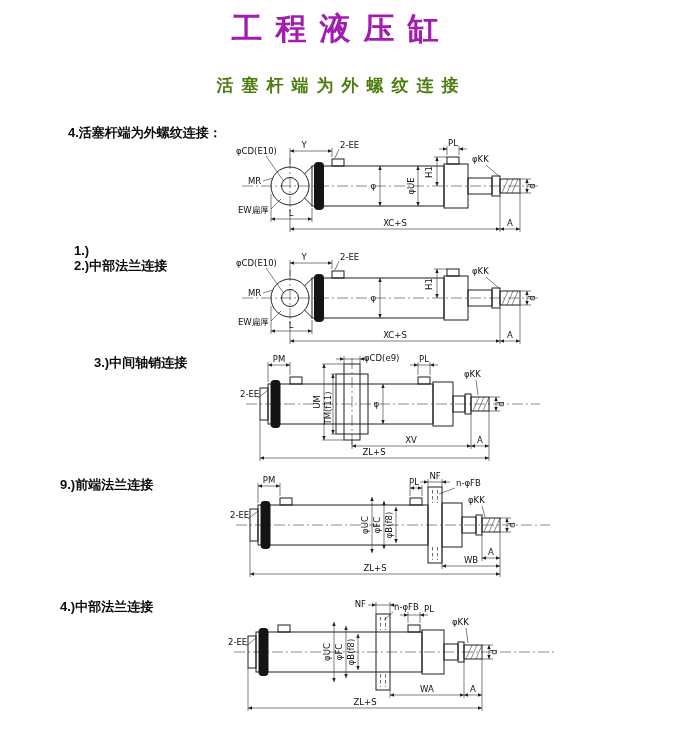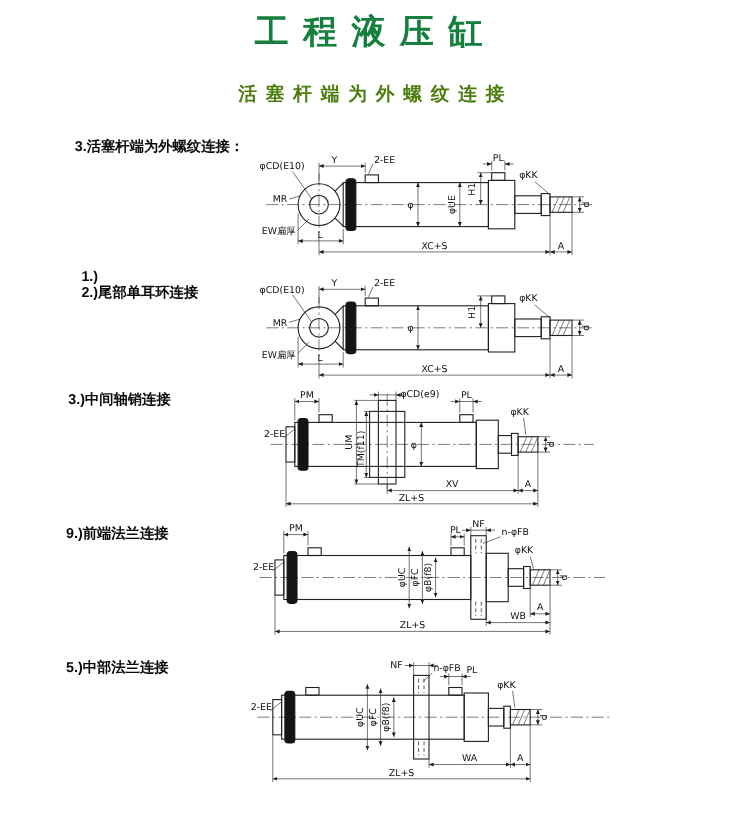--- a/index.html
+++ b/index.html
@@ -4,21 +4,21 @@
 <style>
   * { margin:0; padding:0; box-sizing:border-box; }
   html,body { background:#ffffff; }
   body {
     width:683px; height:741px; position:relative; overflow:hidden;
     font-family:"Liberation Sans", sans-serif; color:#111;
   }
   .title {
     position:absolute; top:8px; left:0; width:100%; text-align:center;
     font-family:"DejaVu Serif", serif; font-weight:bold; font-size:31px;
-    letter-spacing:13px; color:#15803d;
+    letter-spacing:13px; color:#a21caf;
   }
   .subtitle {
     position:absolute; top:74px; left:0; width:100%; text-align:center;
     font-weight:bold; font-size:17px; letter-spacing:8px; color:#4d7c0f;
   }
   .sec {
     position:absolute; font-weight:bold; font-size:13px; color:#0a0a0a;
     white-space:nowrap; line-height:15px;
   }
   svg.dwg { position:absolute; overflow:visible; }
@@ -29,21 +29,21 @@
   .dash{ stroke:#2a2a2a; stroke-width:0.7; fill:none; stroke-dasharray:3.5 2.5; }
   .hatch{ stroke:#2a2a2a; stroke-width:0.55; }
   text.lb { font-family:"DejaVu Sans", sans-serif; font-size:8.5px; fill:#0f0f0f; }
 </style>
 </head>
 <body>
 
 <div class="title">工程液压缸</div>
 <div class="subtitle">活塞杆端为外螺纹连接</div>
 
-<div class="sec" style="left:68px; top:125px">3.活塞杆端为外螺纹连接：</div>
+<div class="sec" style="left:68px; top:125px">4.活塞杆端为外螺纹连接：</div>
 
 <svg class="dwg" style="left:228px; top:136px" width="320" height="105" viewBox="0 0 320 105">
   <defs>
     <marker id="ar1" viewBox="0 0 8 8" markerWidth="8" markerHeight="8" refX="7" refY="4" orient="auto-start-reverse">
       <path d="M0,1 L7,4 L0,7 Z" fill="#1f1f1f"></path>
     </marker>
   </defs>
   <g>
     <line class="cl" x1="14" y1="50" x2="312" y2="50"></line>
     <line class="cl" x1="62" y1="22" x2="62" y2="80"></line>
@@ -107,21 +107,21 @@
     <line class="thin" x1="292" y1="57" x2="292" y2="96"></line>
     <line class="thin" x1="62" y1="93" x2="272" y2="93" marker-start="url(#ar1)" marker-end="url(#ar1)"></line>
     <text class="lb" x="167" y="90" text-anchor="middle">XC+S</text>
     <line class="thin" x1="272" y1="93" x2="292" y2="93" marker-start="url(#ar1)" marker-end="url(#ar1)"></line>
     <text class="lb" x="282" y="90" text-anchor="middle">A</text>
   </g>
 </svg>
 
 <div class="sec" style="left:74px; top:243px">
   <div><span>1.)</span></div>
-  <div><span>2.)</span><span>尾部单耳环连接</span></div>
+  <div><span>2.)</span><span>中部法兰连接</span></div>
 </div>
 
 <svg class="dwg" style="left:228px; top:248px" width="320" height="100" viewBox="0 0 320 100">
   <defs>
     <marker id="ar2" viewBox="0 0 8 8" markerWidth="8" markerHeight="8" refX="7" refY="4" orient="auto-start-reverse">
       <path d="M0,1 L7,4 L0,7 Z" fill="#1f1f1f"></path>
     </marker>
   </defs>
   <g>
     <line class="cl" x1="14" y1="50" x2="312" y2="50"></line>
@@ -177,21 +177,21 @@
     <line class="thin" x1="62" y1="80" x2="62" y2="96"></line>
     <line class="thin" x1="272" y1="60" x2="272" y2="96"></line>
     <line class="thin" x1="292" y1="57" x2="292" y2="96"></line>
     <line class="thin" x1="62" y1="93" x2="272" y2="93" marker-start="url(#ar2)" marker-end="url(#ar2)"></line>
     <text class="lb" x="167" y="90" text-anchor="middle">XC+S</text>
     <line class="thin" x1="272" y1="93" x2="292" y2="93" marker-start="url(#ar2)" marker-end="url(#ar2)"></line>
     <text class="lb" x="282" y="90" text-anchor="middle">A</text>
   </g>
 </svg>
 
-<div class="sec" style="left:62px; top:355px">3.)中间轴销连接</div>
+<div class="sec" style="left:94px; top:355px">3.)中间轴销连接</div>
 
 <svg class="dwg" style="left:238px; top:352px" width="310" height="115" viewBox="0 0 310 115">
   <defs>
     <marker id="ar3" viewBox="0 0 8 8" markerWidth="8" markerHeight="8" refX="7" refY="4" orient="auto-start-reverse">
       <path d="M0,1 L7,4 L0,7 Z" fill="#1f1f1f"></path>
     </marker>
   </defs>
   <g>
     <line class="cl" x1="8" y1="52" x2="302" y2="52"></line>
     <line class="cl" x1="114" y1="6" x2="114" y2="94"></line>
@@ -330,21 +330,21 @@
     <line class="thin" x1="272" y1="88" x2="272" y2="96"></line>
     <line class="thin" x1="214" y1="93" x2="272" y2="93" marker-start="url(#ar4)" marker-end="url(#ar4)"></line>
     <text class="lb" x="243" y="90" text-anchor="middle">WB</text>
     <line class="thin" x1="22" y1="68" x2="22" y2="104"></line>
     <line class="thin" x1="272" y1="96" x2="272" y2="104"></line>
     <line class="thin" x1="22" y1="101" x2="272" y2="101" marker-start="url(#ar4)" marker-end="url(#ar4)"></line>
     <text class="lb" x="147" y="98" text-anchor="middle">ZL+S</text>
   </g>
 </svg>
 
-<div class="sec" style="left:60px; top:599px">5.)中部法兰连接</div>
+<div class="sec" style="left:60px; top:599px">4.)中部法兰连接</div>
 
 <svg class="dwg" style="left:226px; top:594px" width="340" height="130" viewBox="0 0 340 130">
   <defs>
     <marker id="ar5" viewBox="0 0 8 8" markerWidth="8" markerHeight="8" refX="7" refY="4" orient="auto-start-reverse">
       <path d="M0,1 L7,4 L0,7 Z" fill="#1f1f1f"></path>
     </marker>
   </defs>
   <g>
     <line class="cl" x1="8" y1="58" x2="330" y2="58"></line>
   </g>

